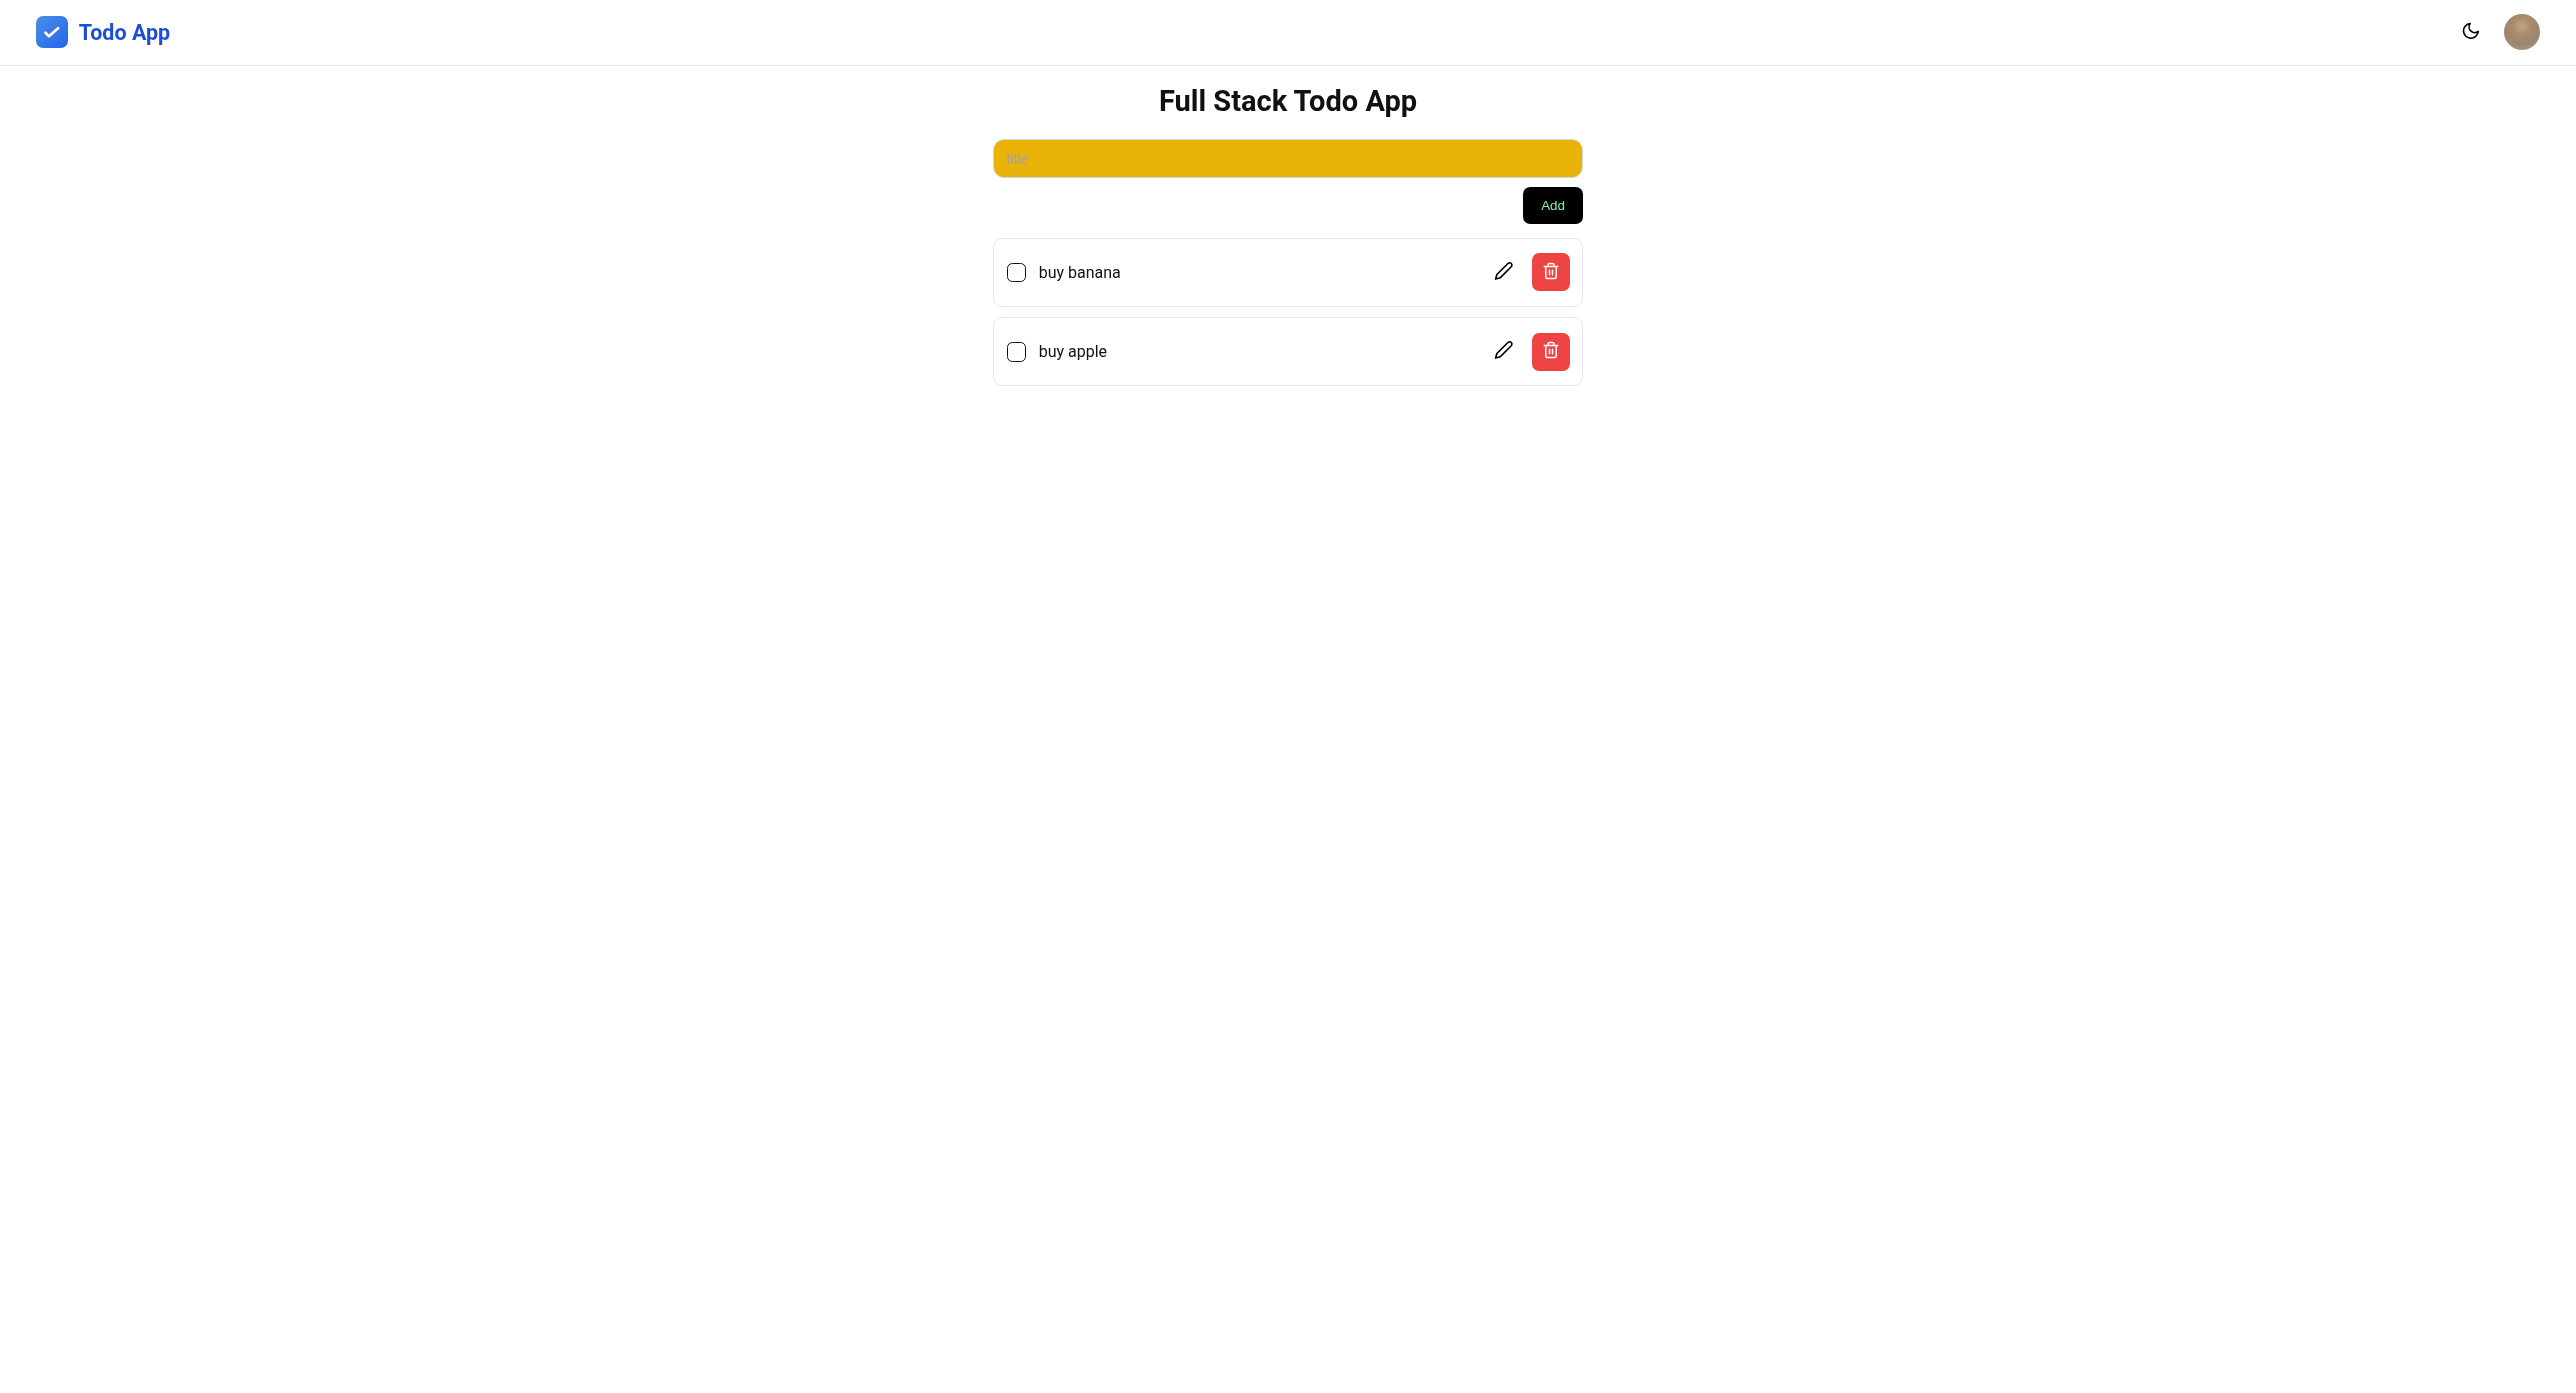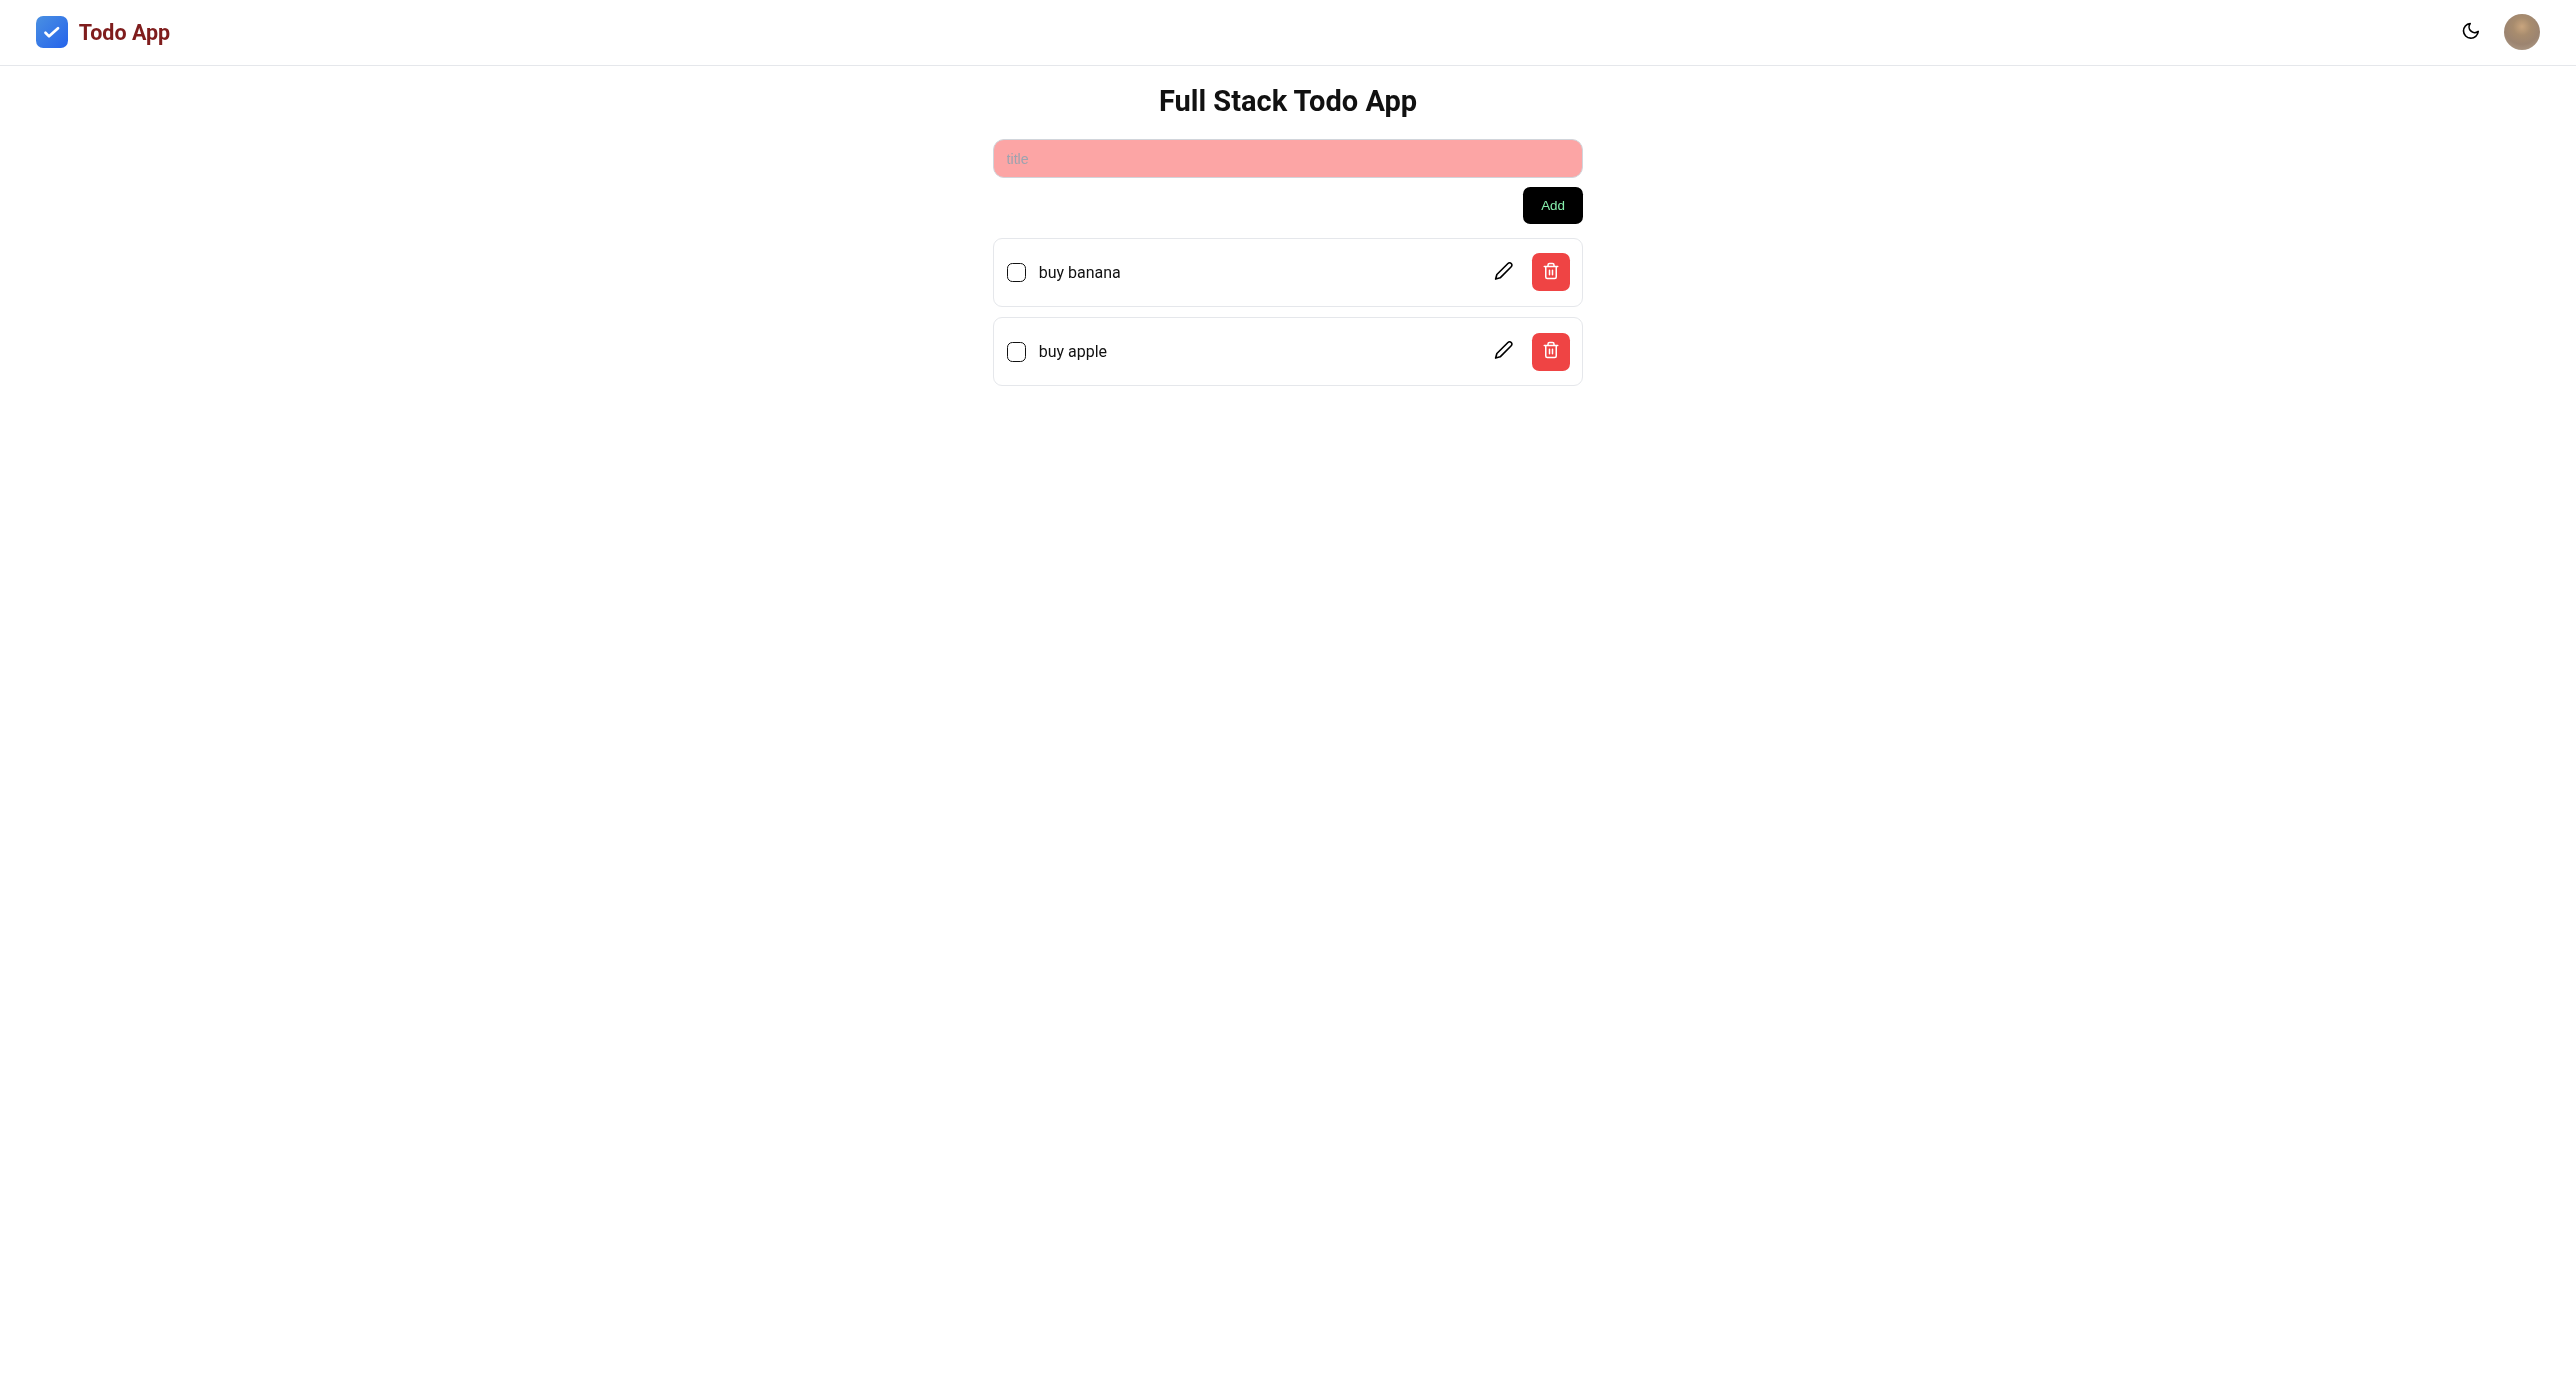--- a/index.html
+++ b/index.html
@@ -26,21 +26,21 @@
       border-radius: 7.2px;
       background: linear-gradient(135deg, #4a90e2 0%, #2563eb 100%);
       display: flex;
       align-items: center;
       justify-content: center;
     }
     .app-logo svg { width: 21.5px; height: 21.5px; }
     .app-name {
       font-size: 21.5px;
       font-weight: 700;
-      color: #7f1d1d;
+      color: #1d4ed8;
     }
     .header-right {
       display: flex;
       align-items: center;
       gap: 18px;
     }
     .theme-toggle {
       background: none;
       border: none;
       cursor: pointer;
@@ -81,21 +81,21 @@
     .input-row {
       margin-bottom: 9px;
     }
     .title-input {
       width: 100%;
       padding: 10.7px 12.5px;
       font-size: 14.3px;
       border: 0.9px solid #d1d5db;
       border-radius: 11px;
       outline: none;
-      background: #fca5a5;
+      background: #eab308;
     }
     .title-input::placeholder { color: #9ca3af; }
     .add-row {
       display: flex;
       justify-content: flex-end;
       margin-bottom: 14.3px;
     }
     .add-button {
       background: #000;
       color: #86efac;

